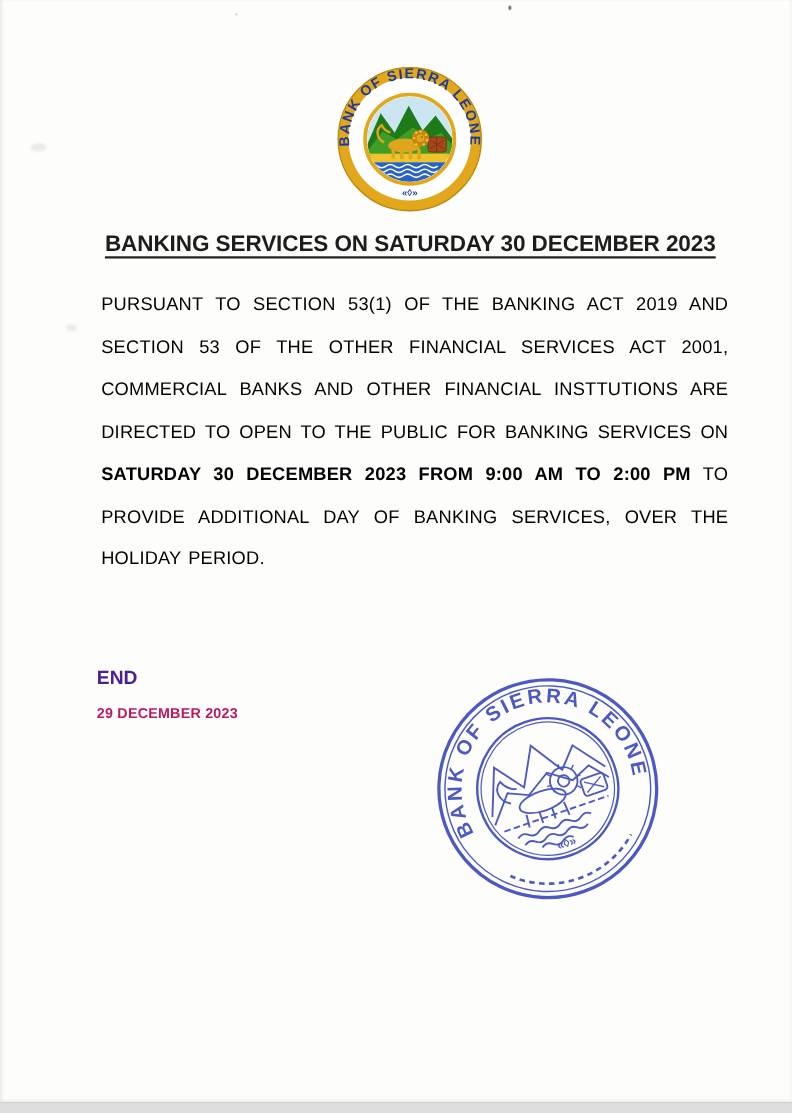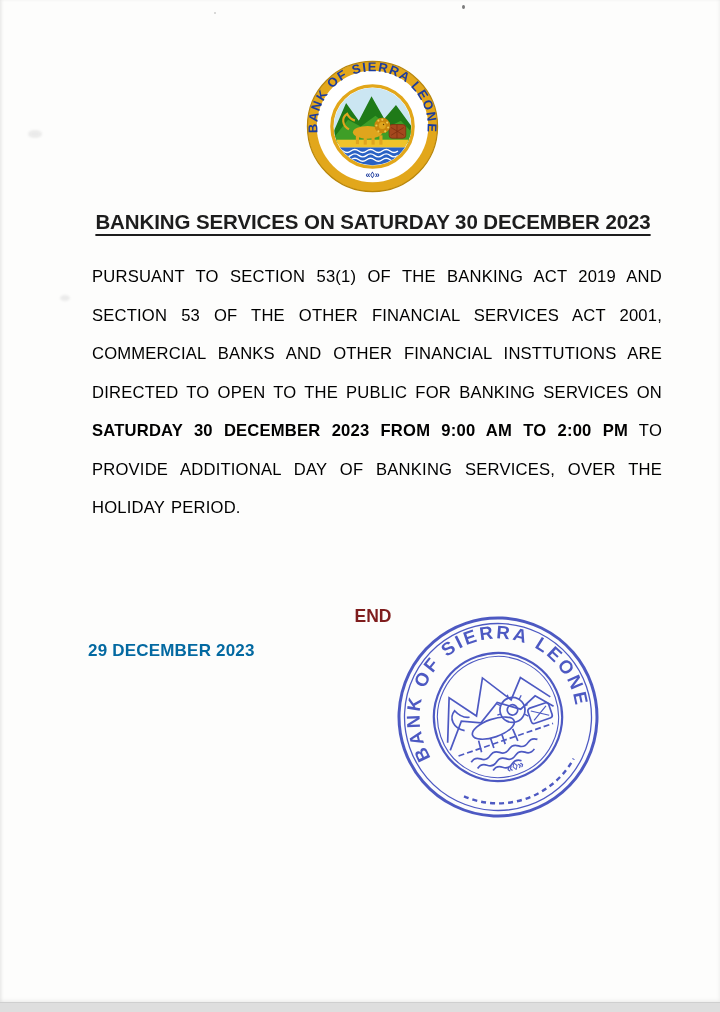--- a/index.html
+++ b/index.html
@@ -40,25 +40,25 @@
     font-size:16.6px;line-height:38.5px;
     letter-spacing:.2px;word-spacing:1.5px;
     text-align:justify;
     color:#000000;
     margin:0;
   }
   .p1{top:258px;}
   .p2{top:501px;}
   .end-marker{
     position:absolute;top:606px;left:88px;width:570px;
-    text-align:center;font-weight:bold;font-size:17.5px;color:#7f1d1d;
+    font-weight:bold;font-size:17.5px;color:#4c1d95;
   }
   .doc-date{
     position:absolute;top:641px;left:88px;
-    font-weight:bold;font-size:17px;letter-spacing:.2px;color:#0369a1;
+    font-weight:bold;font-size:13px;letter-spacing:.2px;color:#be185d;
   }
   .stamp{position:absolute;top:612px;left:393px;width:210px;height:210px;opacity:.92;}
 
   .seal-ring-text{fill:var(--text_blue,#1B3B9E);font-weight:bold;}
   .stamp-stroke{stroke:var(--stamp,#3F4CBE);fill:none;}
   .stamp-text{fill:var(--stamp,#3F4CBE);font-weight:bold;}
 </style>
 </head>
 <body>
 

